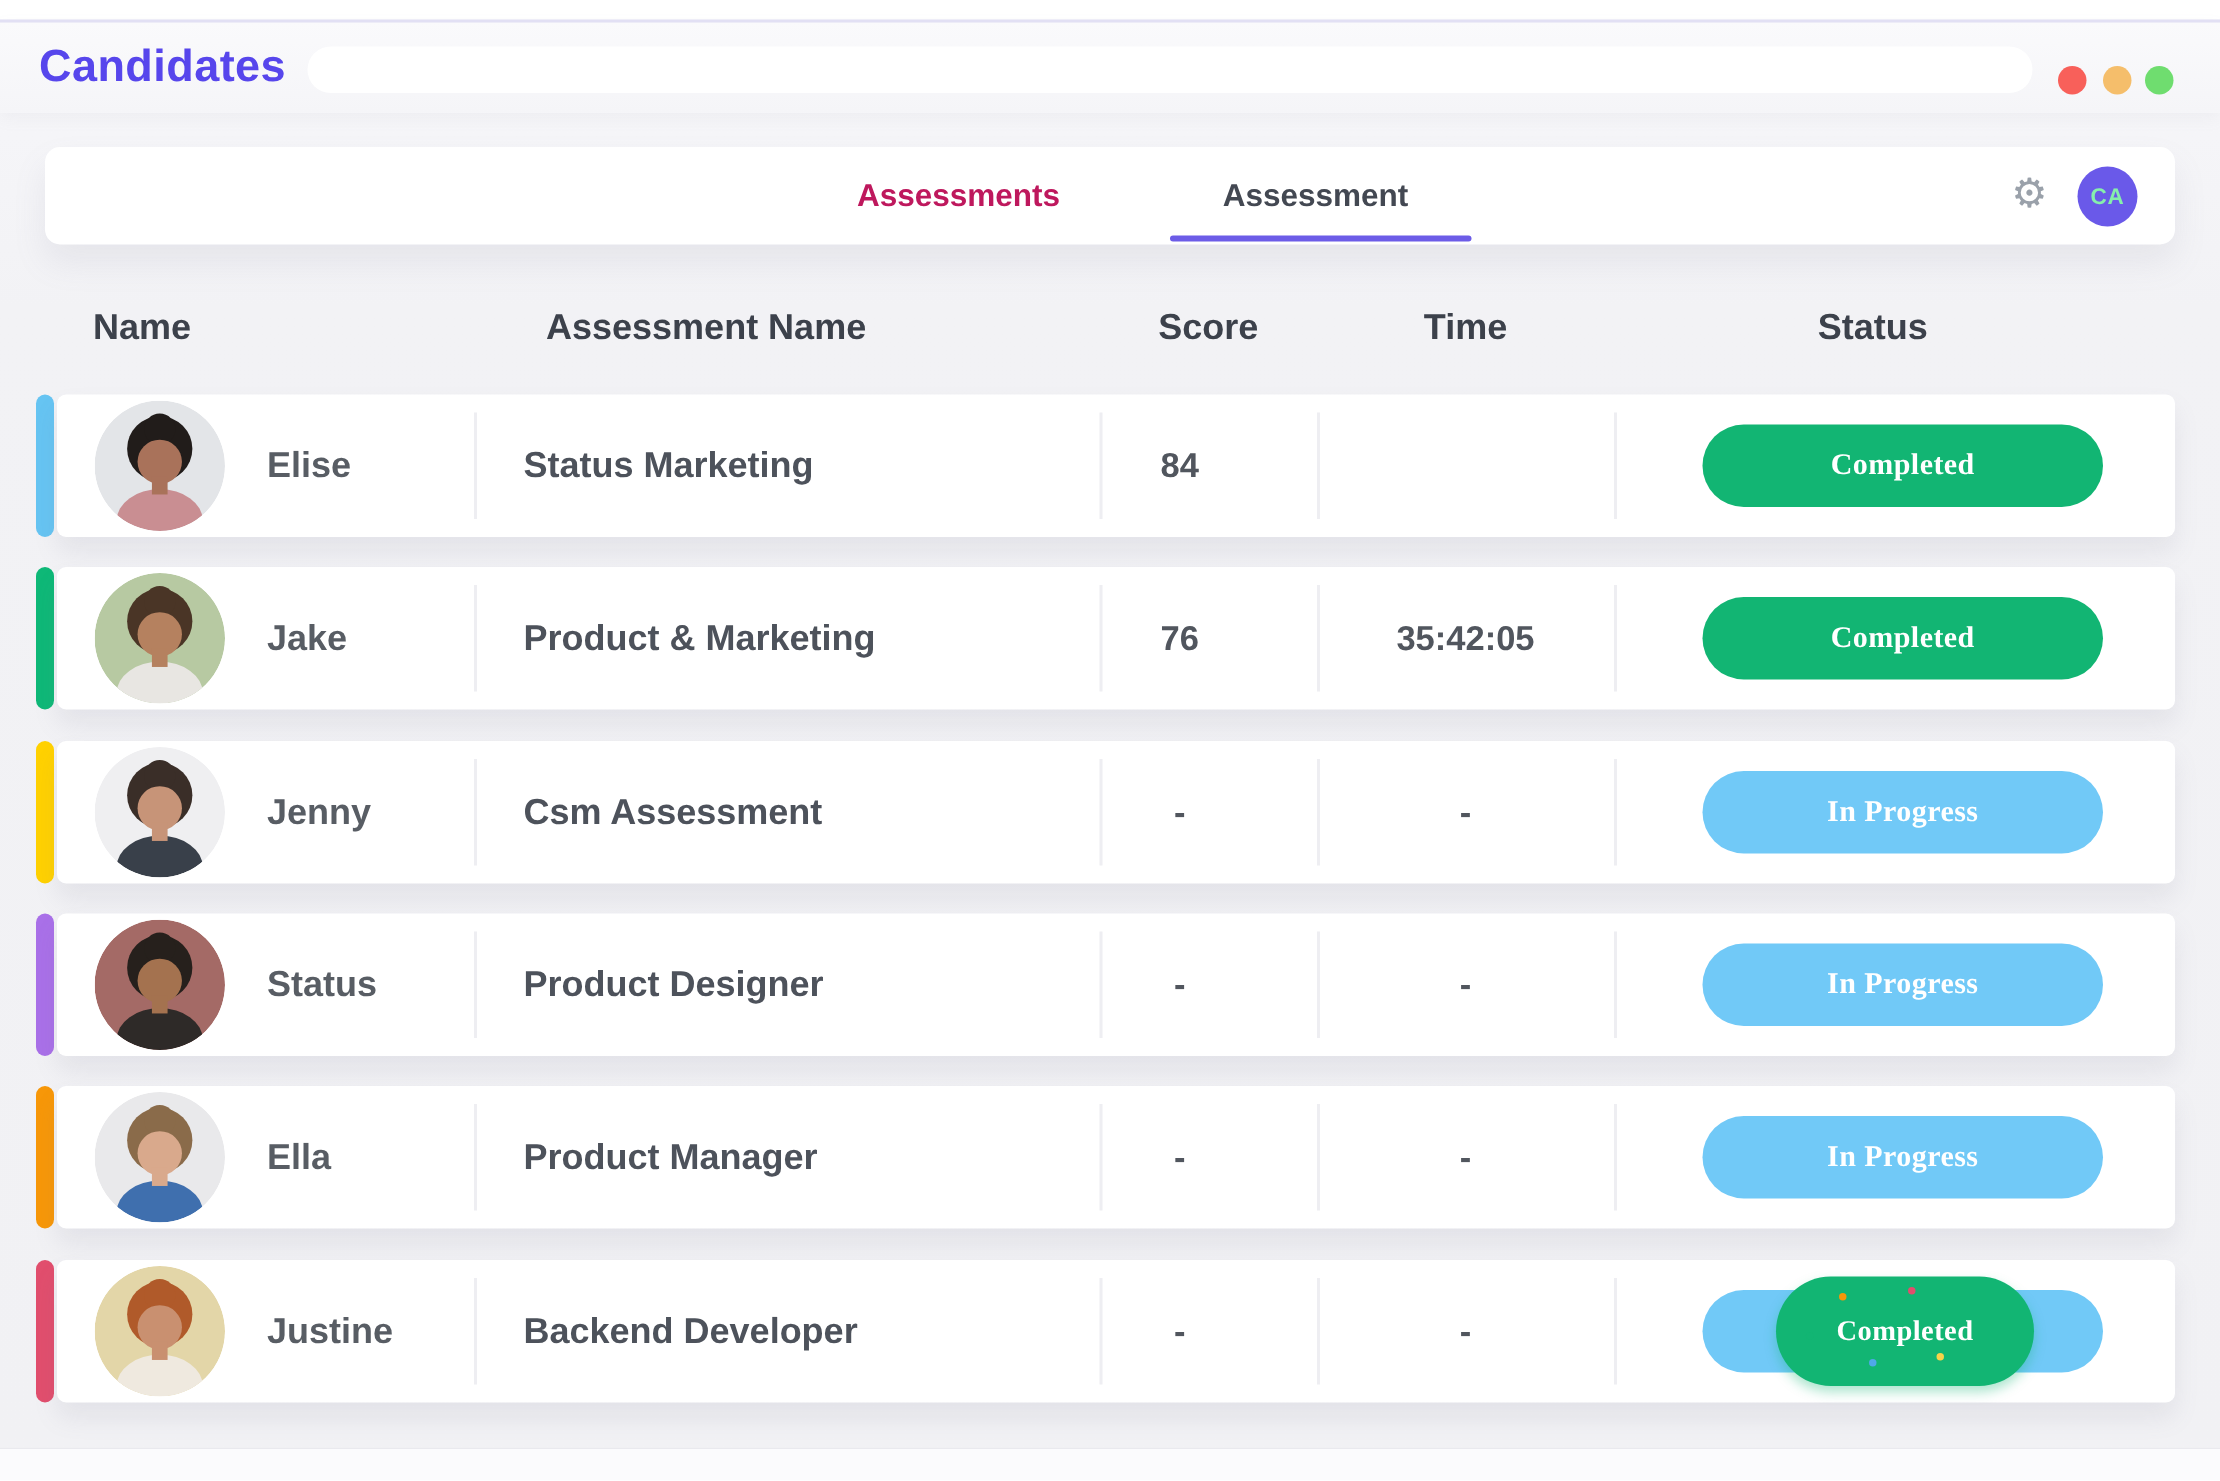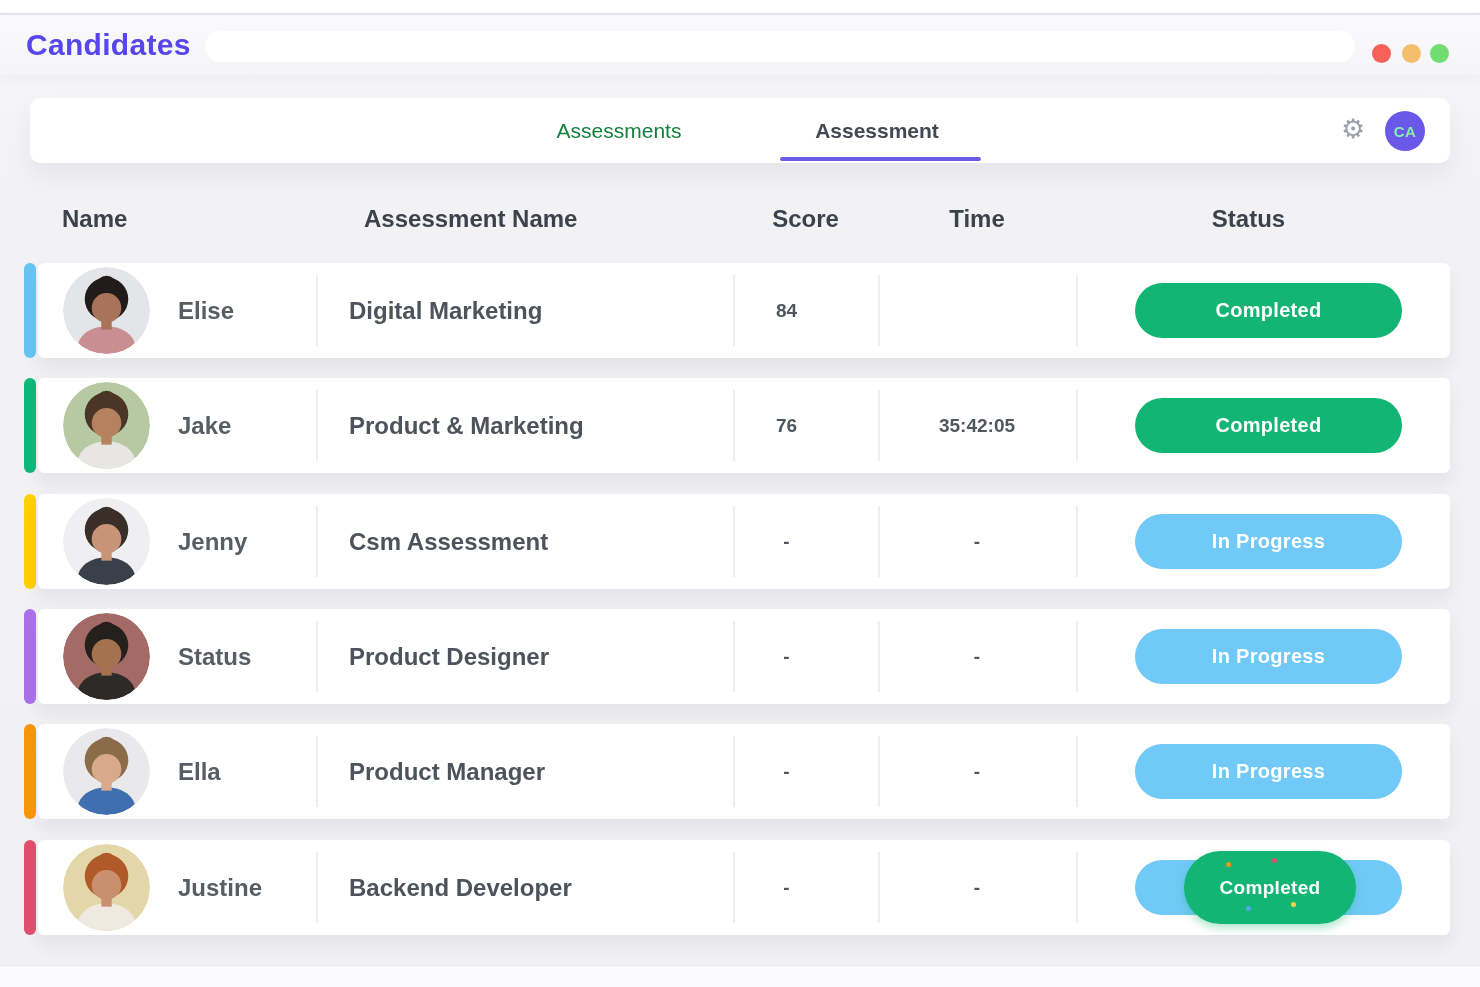--- a/index.html
+++ b/index.html
@@ -39,21 +39,21 @@
   
   .tabbar {
     position:absolute; left:30px; top:98px; width:1420px; height:65px;
     background:#ffffff; border-radius:10px;
     box-shadow:0 12px 22px rgba(130,130,155,0.12);
   }
   .tab {
     position:absolute; top:0; height:65px; line-height:65px;
     text-align:center; font-size:21px; cursor:pointer;
   }
-  .tab-assessments { left:464px; width:250px; color:#15803d; font-weight:400; }
+  .tab-assessments { left:484px; width:250px; color:#be185d; font-weight:700; }
   .tab-candidates  { left:722px; width:250px; color:#434852; font-weight:700; }
   .tab-underline {
     position:absolute; left:750px; top:59px; width:201px; height:4px;
     border-radius:2px; background:var(--accent-purple);
   }
   .gear {
     position:absolute; left:1306px; top:0; width:34px; height:65px; line-height:63px;
     font-size:27px; color:#9aa1aa; text-align:center; cursor:pointer;
   }
   .user-avatar {
@@ -90,35 +90,35 @@
   .cell-name {
     position:absolute; left:140px; top:0; height:95px; line-height:95px;
     font-size:24px; font-weight:700; color:#585d64;
   }
   .cell-assessment {
     position:absolute; left:311px; top:0; height:95px; line-height:95px;
     font-size:24px; font-weight:700; color:#4d525b;
   }
   .cell-score, .cell-time {
     position:absolute; top:0; height:95px; line-height:95px; text-align:center;
-    font-size:19px; font-weight:700; color:#51565e;
+    font-size:23px; font-weight:700; color:#51565e;
   }
   .cell-score { left:657px; width:183px; }
   .cell-time  { left:840px; width:198px; }
   .vdiv {
     position:absolute; top:12px; width:2px; height:71px; background:#eeeef2;
   }
   .vdiv.d1 { left:278px; } .vdiv.d2 { left:695px; }
   .vdiv.d3 { left:840px; } .vdiv.d4 { left:1038px; }
 
   .status-zone { position:absolute; left:1038px; top:0; width:374px; height:95px; }
   .pill {
     position:absolute; left:59px; top:20px; width:267px; height:55px;
     border-radius:28px; color:#ffffff; font-size:20px; font-weight:700;
-    letter-spacing:0.3px; display:flex; align-items:center; justify-content:center;
+    letter-spacing:0.3px; display:flex; align-items:center; justify-content:center;font-family:Liberation Serif, serif;
   }
   .pill.completed   { background:var(--completed-green); }
   .pill.in-progress { background:var(--inprogress-blue); }
   .pill.base-blue   { background:var(--inprogress-blue); }
   .pill.overlay-green {
     left:108px; top:11px; width:172px; height:73px; border-radius:37px;
     background:var(--completed-green); font-size:19px;
     box-shadow:0 4px 8px rgba(18,181,115,0.35);
   }
   .confetti { position:absolute; width:5px; height:5px; border-radius:50%; }
@@ -169,21 +169,21 @@
               <circle cx="50" cy="37" r="25" fill="#211c1a"></circle>
               <circle cx="50" cy="22" r="12" fill="#211c1a"></circle>
               <ellipse cx="50" cy="92" rx="33" ry="24" fill="#c98e92"></ellipse>
               <circle cx="50" cy="47" r="17" fill="#a9725a"></circle>
               <rect x="44" y="58" width="12" height="14" fill="#a9725a"></rect>
             </g>
           </svg>
         </div>
       <div class="cell-name">Elise</div>
       <div class="vdiv d1"></div>
-      <div class="cell-assessment">Digital Marketing</div>
+      <div class="cell-assessment">Status Marketing</div>
       <div class="vdiv d2"></div>
       <div class="cell-score">84</div>
       <div class="vdiv d3"></div>
       <div class="vdiv d4"></div>
       <div class="status-zone">
           <div class="pill completed">Completed</div>
         </div>
     </div>
   </div>
 

